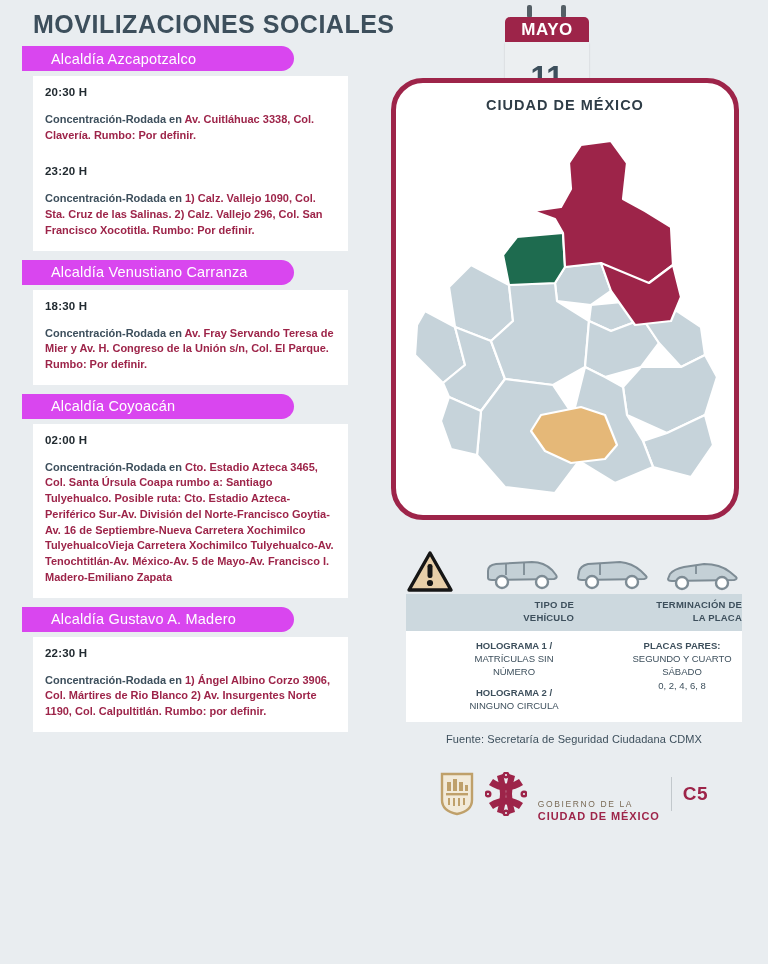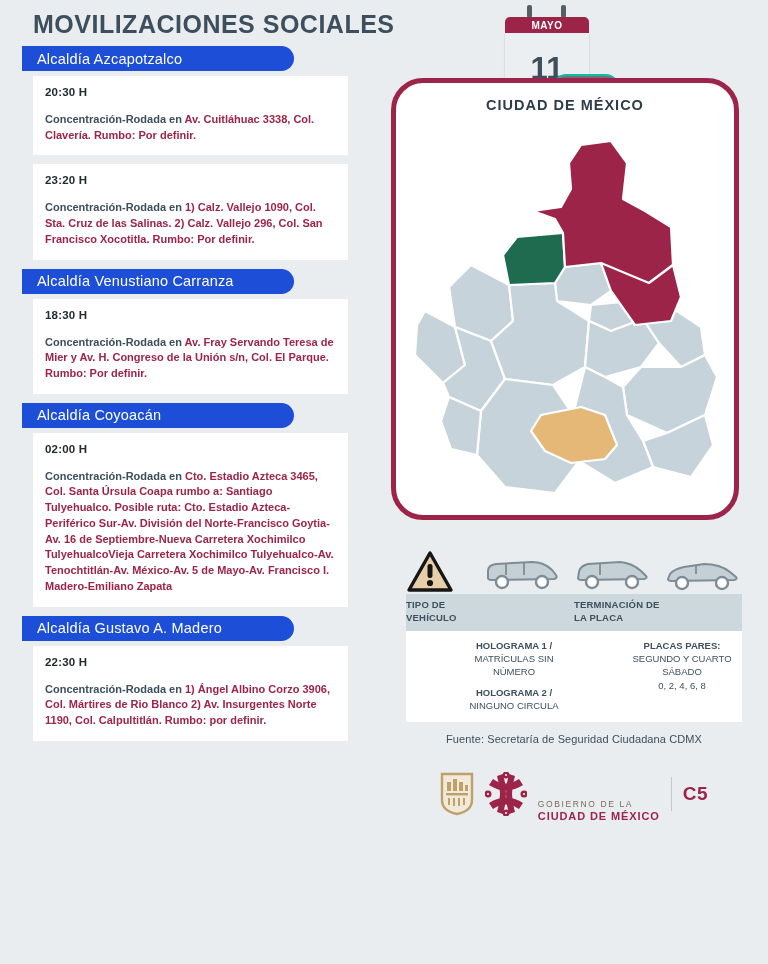--- a/index.html
+++ b/index.html
@@ -23,21 +23,21 @@
   .calendar { position: absolute; left: 505px; top: 5px; width: 84px; }
   .cal-rings { position: relative; height: 12px; }
   .cal-ring {
     position: absolute; top: 0; width: 5px; height: 13px;
     background: #555f66; border-radius: 2px;
   }
   .cal-ring.r1 { left: 22px; }
   .cal-ring.r2 { left: 56px; }
   .cal-month {
     position: relative; background: #9d2449; color: #fff;
-    font-size: 10px; font-weight: bold; text-align: center;
+    font-size: 17px; font-weight: bold; text-align: center;
     padding: 3px 0 2px; border-radius: 5px 5px 0 0;
     letter-spacing: 0.5px; z-index: 2;
   }
   .cal-day {
     background: #eceff1; color: #3d4f5c;
     font-size: 31px; font-weight: bold; text-align: center;
     padding: 18px 0 5px; border-radius: 0 0 7px 7px;
     box-shadow: 0 1px 2px rgba(0,0,0,.18);
   }
   .cal-year {
@@ -45,29 +45,29 @@
     background: #737373; color: #fff;
     font-size: 17px; font-weight: normal;
     padding: 2px 12px 3px; border-radius: 13px;
     border: 2px solid #14b8a6;
   }
 
   
   .left-col { position: absolute; left: 22px; top: 46px; width: 326px; }
   .borough-pill {
     position: relative; height: 25px; width: 272px;
-    background: #1d4ed8; color: #fff;
+    background: #d946ef; color: #fff;
     border-radius: 0 13px 13px 0;
     font-size: 14.5px; letter-spacing: .2px;
     display: flex; align-items: center;
-    padding-left: 15px; margin-bottom: 5px; text-align: right;
+    padding-left: 29px; margin-bottom: 5px; text-align: right;
   }
   .event-card {
     background: #fff; margin-left: 11px; width: 315px;
-    padding: 10px 12px 12px; margin-bottom: 9px;
+    padding: 10px 12px 12px; margin-bottom: 0;
   }
   .event-time {
     font-size: 11.5px; font-weight: bold; color: #222b31;
     margin-bottom: 14px; letter-spacing: .2px;
   }
   .event-text {
     font-size: 11px; font-weight: bold; line-height: 1.43;
     color: #9d2449;
   }
   .event-text .lead { color: #3d4f5c; }
@@ -99,21 +99,21 @@
   .hnc-title {
     background: #b7c4cb; color: #40525e;
     text-align: center; font-size: 22px; font-weight: bold;
     letter-spacing: .3px; padding: 2px 0 3px;
   }
   .hnc-head {
     background: #ccd8de; display: flex;
     padding: 5px 0 6px;
   }
   .hnc-head > div {
-    flex: 1; text-align: left; font-size: 9.5px;
+    flex: 1; text-align: right; font-size: 9.5px;
     font-weight: bold; color: #3d4f5c; line-height: 1.35;
     letter-spacing: .2px;
   }
   .hnc-body { background: #fff; display: flex; padding: 8px 0 10px; }
   .hnc-body > div { flex: 1; text-align: center; padding-left: 48px; }
   .hnc-cell-line {
     font-size: 9.5px; color: #3d4f5c; line-height: 1.4;
   }
   .hnc-cell-line b { font-weight: bold; }
   .hnc-gap { height: 7px; }

